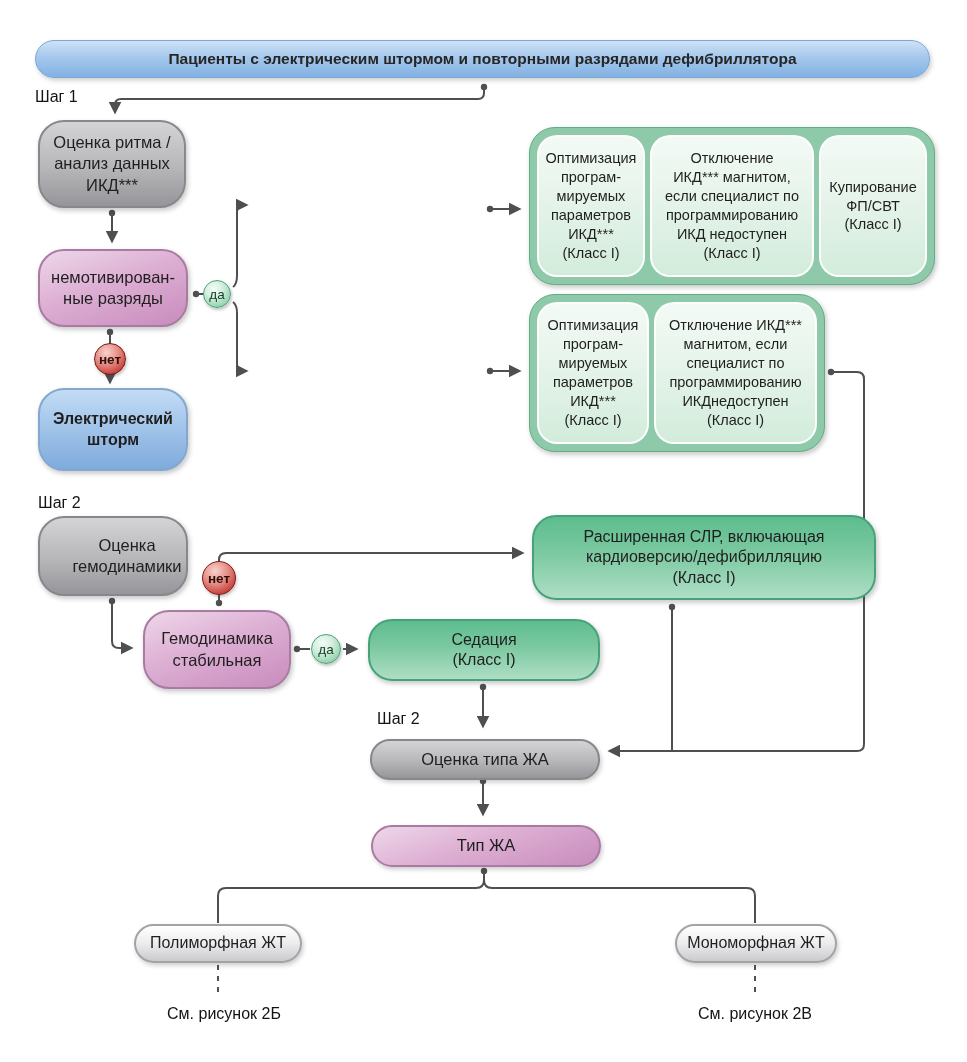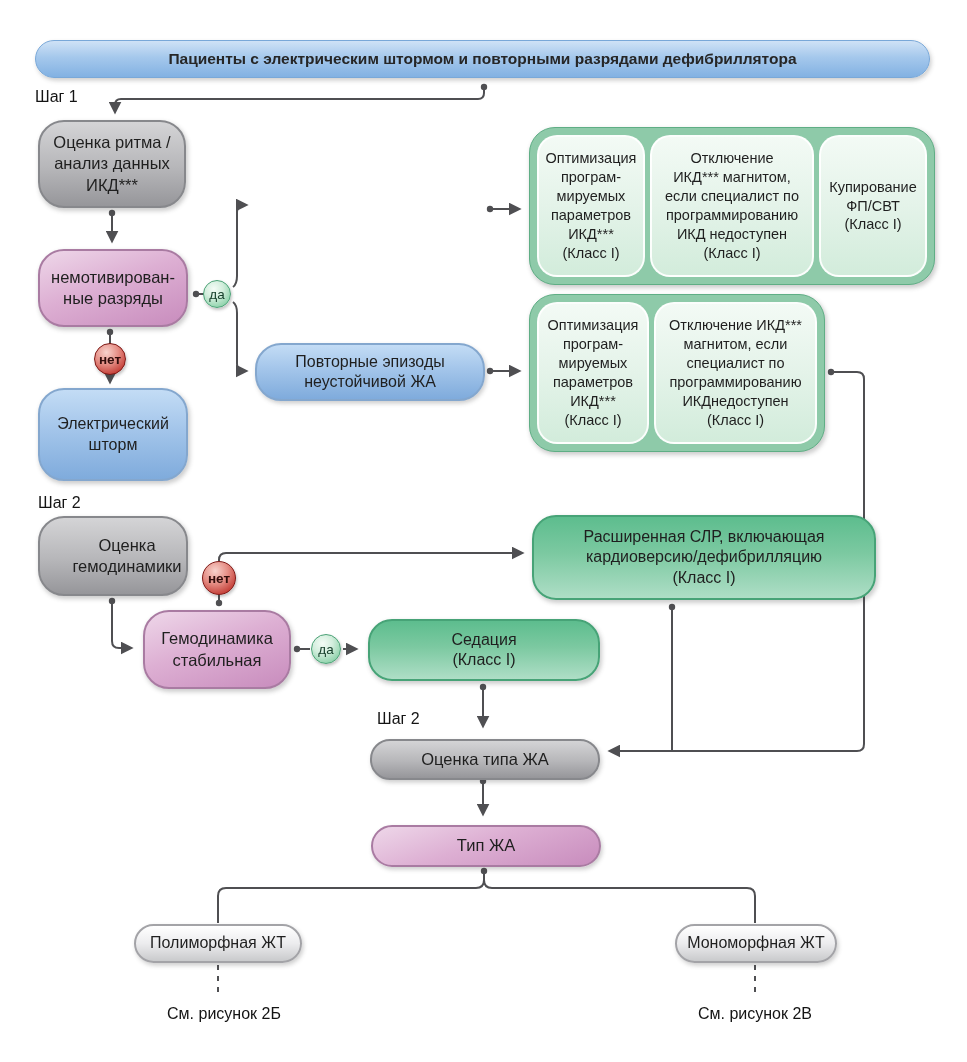--- a/index.html
+++ b/index.html
@@ -138,34 +138,32 @@
 
   <div class="steplabel" style="left:35px;top:88px;">Шаг 1</div>
   <div class="steplabel" style="left:38px;top:494px;">Шаг 2</div>
   <div class="steplabel" style="left:377px;top:710px;">Шаг 2</div>
 
   <div class="node gray" style="left:38px;top:120px;width:148px;height:88px;">Оценка ритма /
 анализ данных
 ИКД***</div>
   <div class="node pink" style="left:38px;top:249px;width:150px;height:78px;">немотивирован-
 ные разряды</div>
-  <div class="node blue" style="left:38px;top:388px;width:150px;height:93px;">Электрический
+  <div class="node blue" style="left:38px;top:388px;width:150px;height:83px;font-weight:bold;">Электрический
 шторм</div>
   <div class="node gray" style="left:38px;top:516px;width:150px;height:80px;padding-left:28px;">Оценка
 гемодинамики</div>
   <div class="node pink" style="left:143px;top:610px;width:148px;height:79px;">Гемодинамика
 стабильная</div>
 
   <div class="circle yes" style="left:203px;top:280px;width:28px;height:28px;">да</div>
   <div class="circle no" style="left:94px;top:343px;width:32px;height:32px;">нет</div>
   <div class="circle no" style="left:202px;top:561px;width:34px;height:34px;">нет</div>
   <div class="circle yes" style="left:311px;top:634px;width:30px;height:30px;">да</div>
 
-  <div class="node blue" style="left:255px;top:343px;width:230px;height:58px;">Повторные эпизоды
-неустойчивой ЖА</div>
 
   <div class="ggroup" style="left:529px;top:127px;width:406px;height:158px;">
     <div class="ginner" style="flex:0 0 108px;">Оптимизация
 програм-
 мируемых
 параметров
 ИКД***
 (Класс I)</div>
     <div class="ginner" style="flex:1 1 auto;">Отключение
 ИКД*** магнитом,

